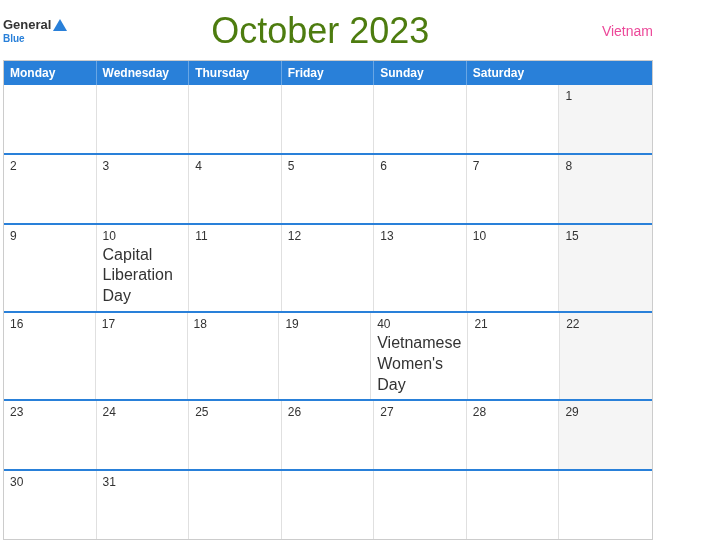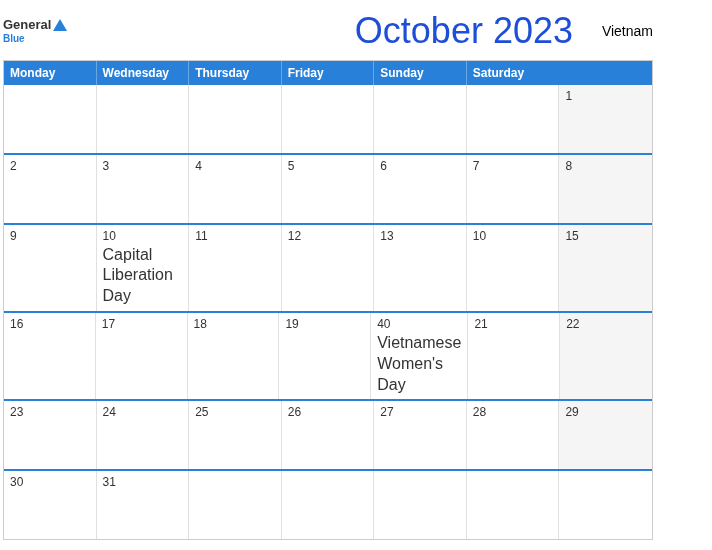--- a/index.html
+++ b/index.html
@@ -51,27 +51,27 @@
       margin-left: 2px;
       vertical-align: middle;
     }
     .logo-row {
       display: flex;
       align-items: center;
     }
     .title {
       font-size: 36px;
       font-weight: 400;
-      color: #1d4ed8;
-      text-align: right;
+      color: #4d7c0f;
+      text-align: center;
       flex: 1;
     }
     .country {
       font-size: 14px;
-      color: #000000;
+      color: #ec4899;
       text-align: right;
       min-width: 80px;
     }
     .calendar {
       flex: 1;
       display: flex;
       flex-direction: column;
       border: 1px solid #ccc;
     }
     .cal-header {

